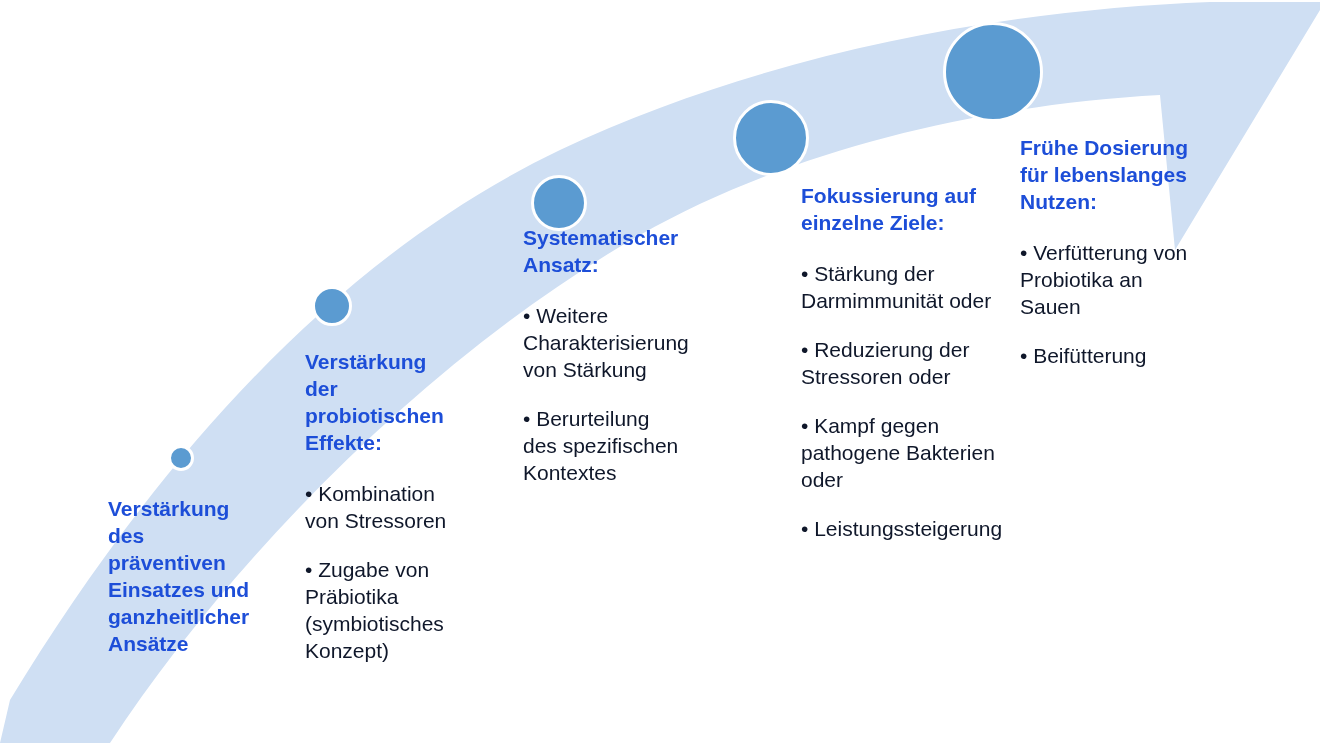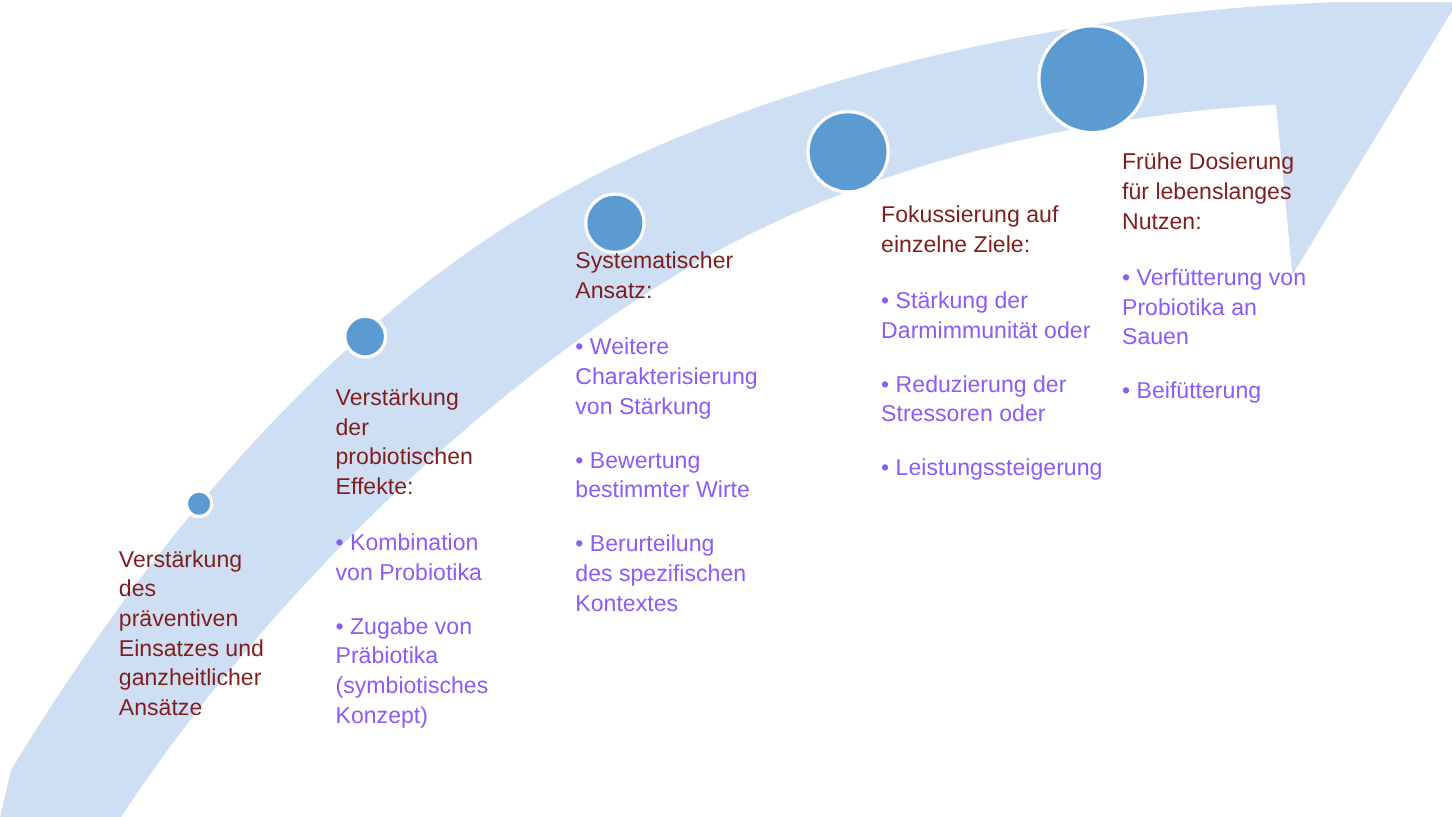--- a/index.html
+++ b/index.html
@@ -30,31 +30,31 @@
     border-radius: 50%;
     background: #5b9bd1;
     border: 3px solid #ffffff;
     box-sizing: border-box;
   }
   .text-block {
     position: absolute;
     color: #000000;
   }
   .stage-title {
-    font-weight: normal;
+    font-weight: bold;
     font-size: 21px;
     line-height: 27px;
-    color: #7f1d1d;
+    color: #1d4ed8;
     margin: 0 0 0 0;
     white-space: pre-line;
   }
   .bullet {
     font-size: 21px;
     line-height: 27px;
-    color: #8b5cf6;
+    color: #0f172a;
     margin-top: 22px;
     white-space: pre-line;
   }
   .bullet.first {
     margin-top: 24px;
   }
 </style>
 </head>
 <body>
 
@@ -88,53 +88,54 @@
   </div>
 
   <div class="node">
     <div class="dot" style="left:312px; top:286px; width:40px; height:40px;"></div>
     <div class="text-block" style="left:305px; top:348px; width:200px;">
       <div class="stage-title">Verstärkung
 der
 probiotischen
 Effekte:</div>
       <div class="bullet first">• Kombination
-von Probiotika</div>
+von Stressoren</div>
       <div class="bullet">• Zugabe von
 Präbiotika
 (symbiotisches
 Konzept)</div>
     </div>
   </div>
 
   <div class="node">
     <div class="dot" style="left:531px; top:175px; width:56px; height:56px;"></div>
     <div class="text-block" style="left:523px; top:224px; width:222px;">
       <div class="stage-title">Systematischer
 Ansatz:</div>
       <div class="bullet first">• Weitere
 Charakterisierung
 von Stärkung</div>
-      <div class="bullet">• Bewertung
-bestimmter Wirte</div>
       <div class="bullet">• Berurteilung
 des spezifischen
 Kontextes</div>
     </div>
   </div>
 
   <div class="node">
     <div class="dot" style="left:733px; top:100px; width:76px; height:76px;"></div>
     <div class="text-block" style="left:755px; top:182px; width:250px;margin-left:46px;">
       <div class="stage-title">Fokussierung auf
 einzelne Ziele:</div>
       <div class="bullet first">• Stärkung der
 Darmimmunität oder</div>
       <div class="bullet">• Reduzierung der
 Stressoren oder</div>
+      <div class="bullet">• Kampf gegen
+pathogene Bakterien
+oder</div>
       <div class="bullet">• Leistungssteigerung</div>
     </div>
   </div>
 
   <div class="node">
     <div class="dot" style="left:943px; top:22px; width:100px; height:100px;"></div>
     <div class="text-block" style="left:1020px; top:134px; width:250px;">
       <div class="stage-title">Frühe Dosierung
 für lebenslanges
 Nutzen:</div>

